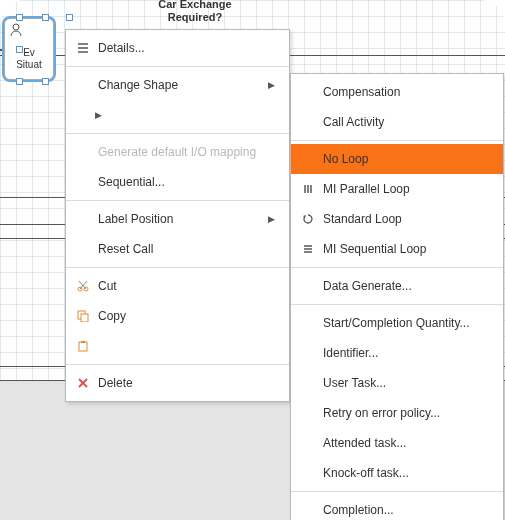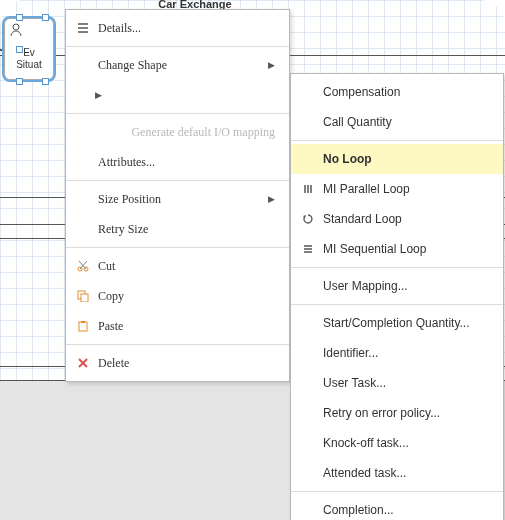--- a/index.html
+++ b/index.html
@@ -27,31 +27,31 @@
     position:absolute; left:140px; top:-2px; width:110px; text-align:center;
     font-weight:600; font-size:11px; line-height:13px;
   }
   .arrow { position:absolute; }
   .flowline { position:absolute; background:#555; height:2px; }
   .menu {
     position:absolute; background:#fff; border:1px solid #b8b8b8;
     box-shadow: 2px 2px 4px rgba(0,0,0,.15);
     padding:3px 0;
   }
-  .menu1 { left:65px; top:9px; width:225px;font-family:Liberation Serif, serif; }
+  .menu1 { left:65px; top:29px; width:225px; }
   .menu2 { left:290px; top:73px; width:214px; }
   .mi {
     display:flex; align-items:center;
     height:30px; padding:0 14px 0 8px; white-space:nowrap; cursor:default;
   }
   .mi .ic { width:18px; display:flex; justify-content:center; align-items:center; }
   .mi .lbl { flex:1 1 auto; padding-left:6px; }
   .mi .ar { width:10px; text-align:right; color:#555; font-size:9px; }
-  .mi.disabled { color:#b8b8b8;text-align:right; }
-  .mi.hl { background:#fef9c3; font-weight:700; }
+  .mi.disabled { color:#b8b8b8; }
+  .mi.hl { background:#f97316; font-weight:400; }
   .sep { height:1px; background:#dcdcdc; margin:3px 0; }
   .exec { position:absolute; left:488px; top:228px; font-size:11px; }
   svg { display:block; }
 </style>
 </head>
 <body>
 
 <div class="canvas">
 
   <div class="lane-line" style="top:55px"></div>
@@ -118,31 +118,31 @@
       <span class="ic"></span>
       <span class="ar">▶</span>
     </div>
     <div class="sep"></div>
     <div class="mi disabled">
       <span class="ic"></span>
       <span class="lbl">Generate default I/O mapping</span>
     </div>
     <div class="mi">
       <span class="ic"></span>
-      <span class="lbl">Attributes...</span>
-    </div>
-    <div class="sep"></div>
-    <div class="mi">
-      <span class="ic"></span>
-      <span class="lbl">Size Position</span>
+      <span class="lbl">Sequential...</span>
+    </div>
+    <div class="sep"></div>
+    <div class="mi">
+      <span class="ic"></span>
+      <span class="lbl">Label Position</span>
       <span class="ar">▶</span>
     </div>
     <div class="mi">
       <span class="ic"></span>
-      <span class="lbl">Retry Size</span>
+      <span class="lbl">Reset Call</span>
     </div>
     <div class="sep"></div>
     <div class="mi">
       <span class="ic">
         <svg width="12" height="12" viewBox="0 0 12 12">
             <circle cx="3" cy="9" r="2" fill="none" stroke="#e38b2e" stroke-width="1"></circle>
             <circle cx="9" cy="9" r="2" fill="none" stroke="#e38b2e" stroke-width="1"></circle>
             <line x1="3" y1="9" x2="10" y2="1" stroke="#888" stroke-width="1"></line>
             <line x1="9" y1="9" x2="2" y2="1" stroke="#888" stroke-width="1"></line>
           </svg>
@@ -158,42 +158,41 @@
       </span>
       <span class="lbl">Copy</span>
     </div>
     <div class="mi">
       <span class="ic">
         <svg width="12" height="12" viewBox="0 0 12 12">
             <rect x="2" y="2" width="8" height="9" fill="none" stroke="#e38b2e" stroke-width="1"></rect>
             <rect x="4" y="1" width="4" height="2" fill="#e38b2e"></rect>
           </svg>
       </span>
-      <span class="lbl">Paste</span>
     </div>
     <div class="sep"></div>
     <div class="mi">
       <span class="ic">
         <svg width="12" height="12" viewBox="0 0 12 12">
             <line x1="2" y1="2" x2="10" y2="10" stroke="#d9534f" stroke-width="2"></line>
             <line x1="10" y1="2" x2="2" y2="10" stroke="#d9534f" stroke-width="2"></line>
           </svg>
       </span>
       <span class="lbl">Delete</span>
     </div>
   </div>
 
   <div class="menu menu2">
     <div class="mi">
       <span class="ic"></span>
       <span class="lbl">Compensation</span>
     </div>
     <div class="mi">
       <span class="ic"></span>
-      <span class="lbl">Call Quantity</span>
+      <span class="lbl">Call Activity</span>
     </div>
     <div class="sep"></div>
     <div class="mi hl">
       <span class="ic"></span>
       <span class="lbl">No Loop</span>
     </div>
     <div class="mi">
       <span class="ic">
         <svg width="12" height="12" viewBox="0 0 12 12">
             <line x1="3" y1="2" x2="3" y2="10" stroke="#555" stroke-width="1.5"></line>
@@ -218,47 +217,47 @@
             <line x1="2" y1="3" x2="10" y2="3" stroke="#555" stroke-width="1.5"></line>
             <line x1="2" y1="6" x2="10" y2="6" stroke="#555" stroke-width="1.5"></line>
             <line x1="2" y1="9" x2="10" y2="9" stroke="#555" stroke-width="1.5"></line>
           </svg>
       </span>
       <span class="lbl">MI Sequential Loop</span>
     </div>
     <div class="sep"></div>
     <div class="mi">
       <span class="ic"></span>
-      <span class="lbl">User Mapping...</span>
+      <span class="lbl">Data Generate...</span>
     </div>
     <div class="sep"></div>
     <div class="mi">
       <span class="ic"></span>
       <span class="lbl">Start/Completion Quantity...</span>
     </div>
     <div class="mi">
       <span class="ic"></span>
       <span class="lbl">Identifier...</span>
     </div>
     <div class="mi">
       <span class="ic"></span>
       <span class="lbl">User Task...</span>
     </div>
     <div class="mi">
       <span class="ic"></span>
       <span class="lbl">Retry on error policy...</span>
     </div>
     <div class="mi">
       <span class="ic"></span>
+      <span class="lbl">Attended task...</span>
+    </div>
+    <div class="mi">
+      <span class="ic"></span>
       <span class="lbl">Knock-off task...</span>
     </div>
-    <div class="mi">
-      <span class="ic"></span>
-      <span class="lbl">Attended task...</span>
-    </div>
     <div class="sep"></div>
     <div class="mi">
       <span class="ic"></span>
       <span class="lbl">Completion...</span>
     </div>
   </div>
 
 </div>
 
 </body></html>

